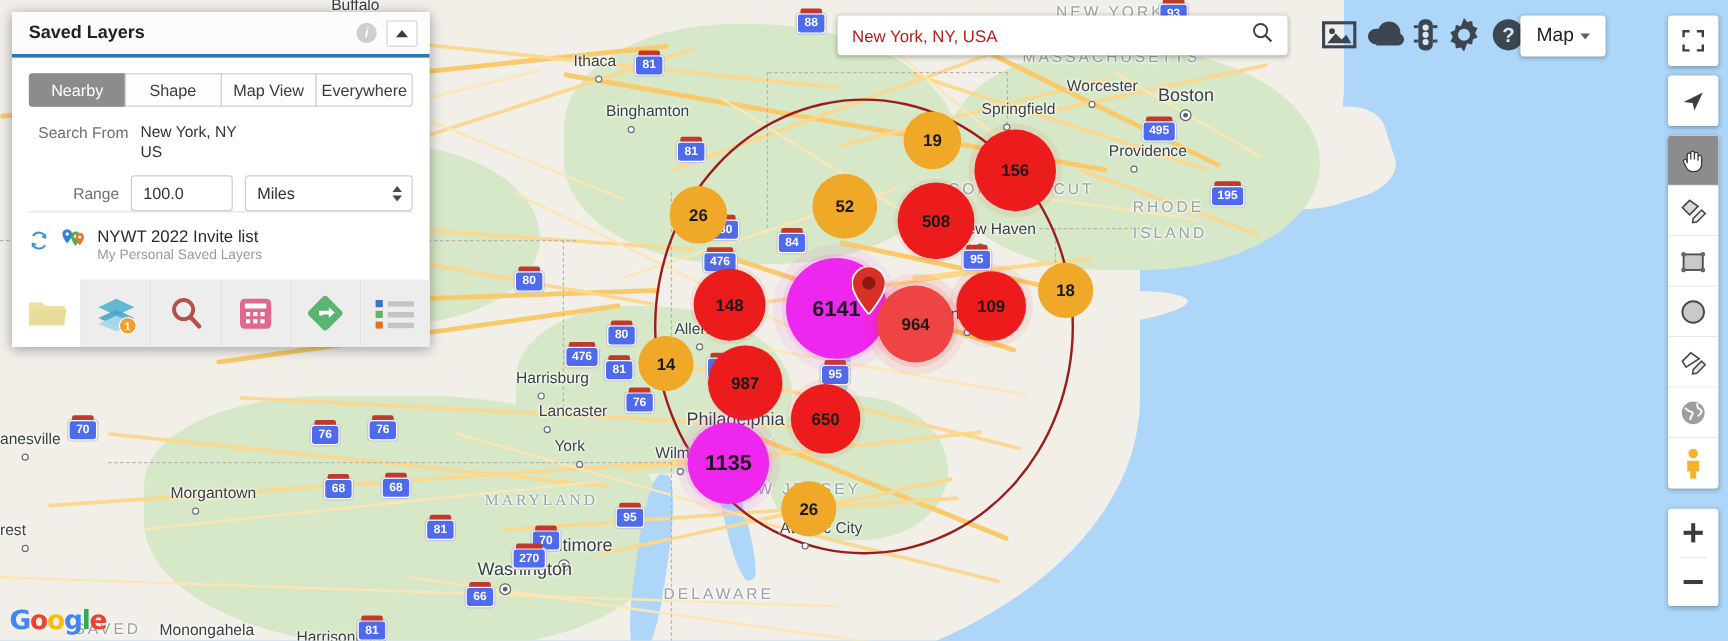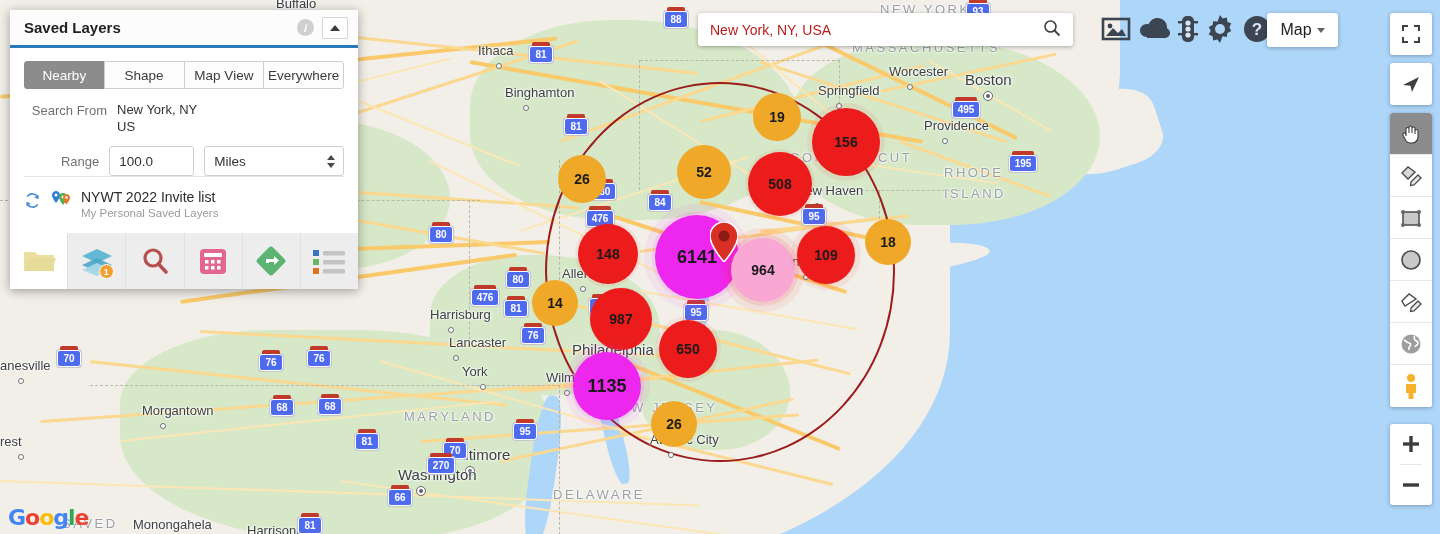--- a/index.html
+++ b/index.html
@@ -391,21 +391,21 @@
     <div class="radius-circle"></div>
 
     <div id="map-labels">
         <div class="label state state-sm" style="left: 880px; top: 2px;">NEW YORK</div>
         <div class="label state state-sm" style="left: 852px; top: 40px;">MASSACHUSETTS</div>
         <div class="label state state-sm" style="left: 790px; top: 150px;">CONNECTICUT</div>
         <div class="label state state-sm" style="left: 944px; top: 165px;">RHODE</div>
         <div class="label state state-sm" style="left: 944px; top: 186px;">ISLAND</div>
         <div class="label state state-sm" style="left: 185px; top: 244px;">ANIA</div>
         <div class="label state state-sm" style="left: 608px; top: 400px;">NEW JERSEY</div>
-        <div class="label state state-sm" style="left: 404px; top: 409px;">MARYLAND</div>
+        <div class="label state state-sm" style="left: 404px; top: 409px; font-family: Liberation Serif, serif;">MARYLAND</div>
         <div class="label state state-sm" style="left: 553px; top: 487px;">DELAWARE</div>
         <div class="label state state-sm" style="left: 62px; top: 516px;">SAVED</div>
         <div class="label city" style="left: 276px; top: -4px;">Buffalo</div>
         <div class="citydot" style="left: 294px; top: 16px;"></div>
         <div class="label city" style="left: 478px; top: 43px;">Ithaca</div>
         <div class="citydot" style="left: 496px; top: 63px;"></div>
         <div class="label city" style="left: 505px; top: 85px;">Binghamton</div>
         <div class="citydot" style="left: 523px; top: 105px;"></div>
         <div class="label city" style="left: 818px; top: 83px;">Springfield</div>
         <div class="citydot" style="left: 836px; top: 103px;"></div>
@@ -533,21 +533,21 @@
           <div class="bubble" style="width: 84px; height: 84px; background: rgb(238, 39, 238);">6141</div>
         </div>
         <div class="cluster" style="left: 763px; top: 270px;">
           <div class="halo" style="width: 84px; height: 84px; background: rgb(236, 28, 28); opacity: 0.07;"></div>
           <div class="halo" style="width: 72px; height: 72px; background: rgb(236, 28, 28); opacity: 0.105;"></div>
           <div class="halo" style="width: 60px; height: 60px; background: rgb(236, 28, 28); opacity: 0.14;"></div>
           <div class="halo" style="width: 48px; height: 48px; background: rgb(236, 28, 28); opacity: 0.175;"></div>
           <div class="halo" style="width: 36px; height: 36px; background: rgb(236, 28, 28); opacity: 0.21;"></div>
           <div class="halo" style="width: 24px; height: 24px; background: rgb(236, 28, 28); opacity: 0.245;"></div>
           <div class="halo" style="width: 12px; height: 12px; background: rgb(236, 28, 28); opacity: 0.28;"></div>
-          <div class="bubble sm" style="width: 64px; height: 64px; background: #f9a8d4;">964</div>
+          <div class="bubble sm" style="width: 64px; height: 64px; background: #ef4444;">964</div>
         </div>
         <div class="cluster" style="left: 826px; top: 255px;">
           <div class="halo" style="width: 70px; height: 70px; background: rgb(236, 28, 28); opacity: 0.07;"></div>
           <div class="halo" style="width: 60px; height: 60px; background: rgb(236, 28, 28); opacity: 0.105;"></div>
           <div class="halo" style="width: 50px; height: 50px; background: rgb(236, 28, 28); opacity: 0.14;"></div>
           <div class="halo" style="width: 40px; height: 40px; background: rgb(236, 28, 28); opacity: 0.175;"></div>
           <div class="halo" style="width: 30px; height: 30px; background: rgb(236, 28, 28); opacity: 0.21;"></div>
           <div class="halo" style="width: 20px; height: 20px; background: rgb(236, 28, 28); opacity: 0.245;"></div>
           <div class="halo" style="width: 10px; height: 10px; background: rgb(236, 28, 28); opacity: 0.28;"></div>
           <div class="bubble sm" style="width: 58px; height: 58px; background: rgb(236, 28, 28);">109</div>

